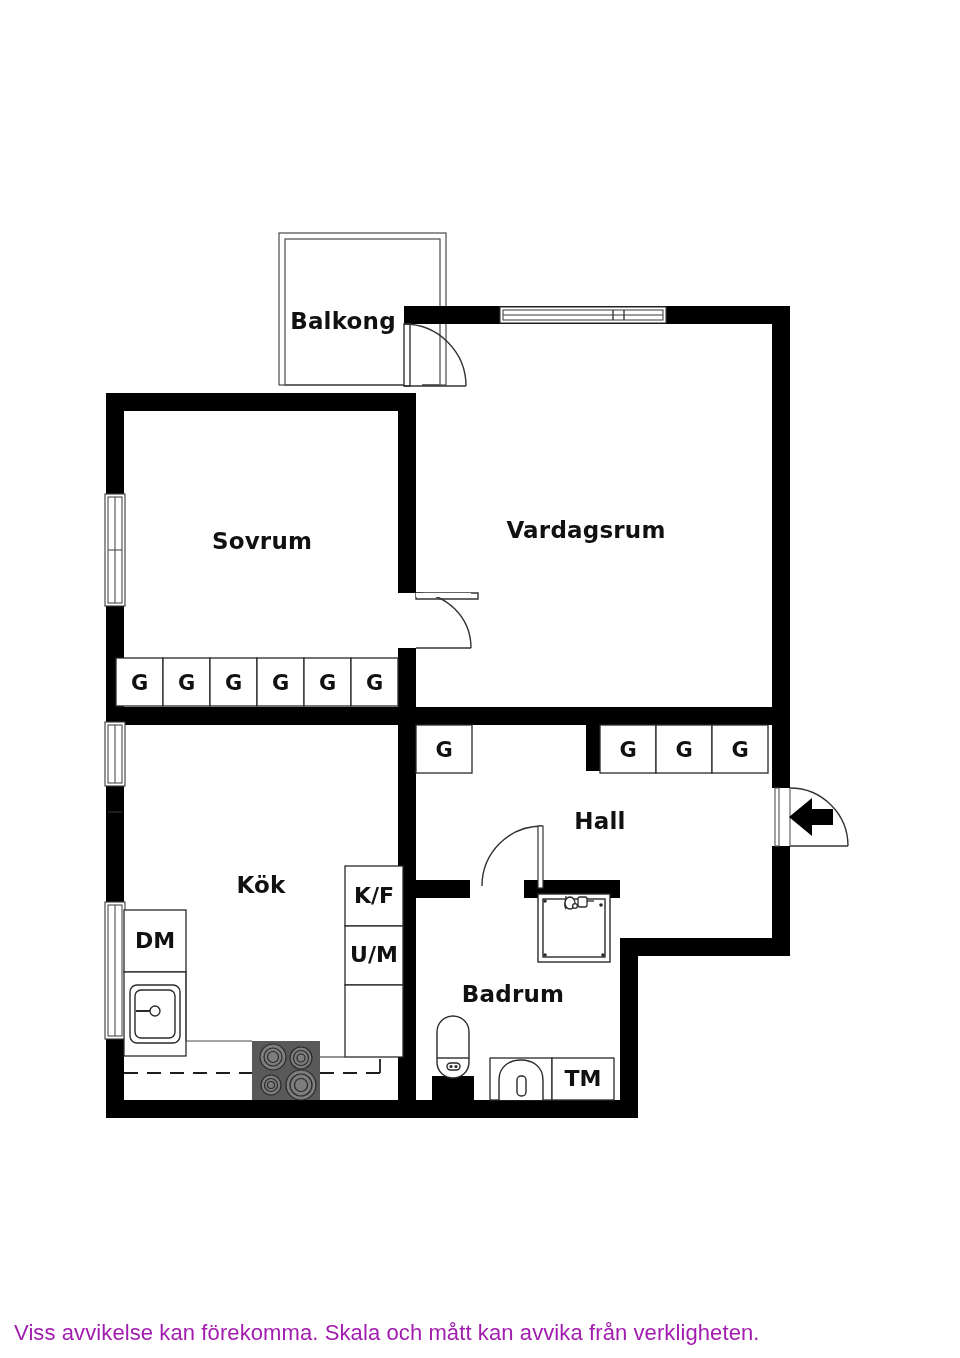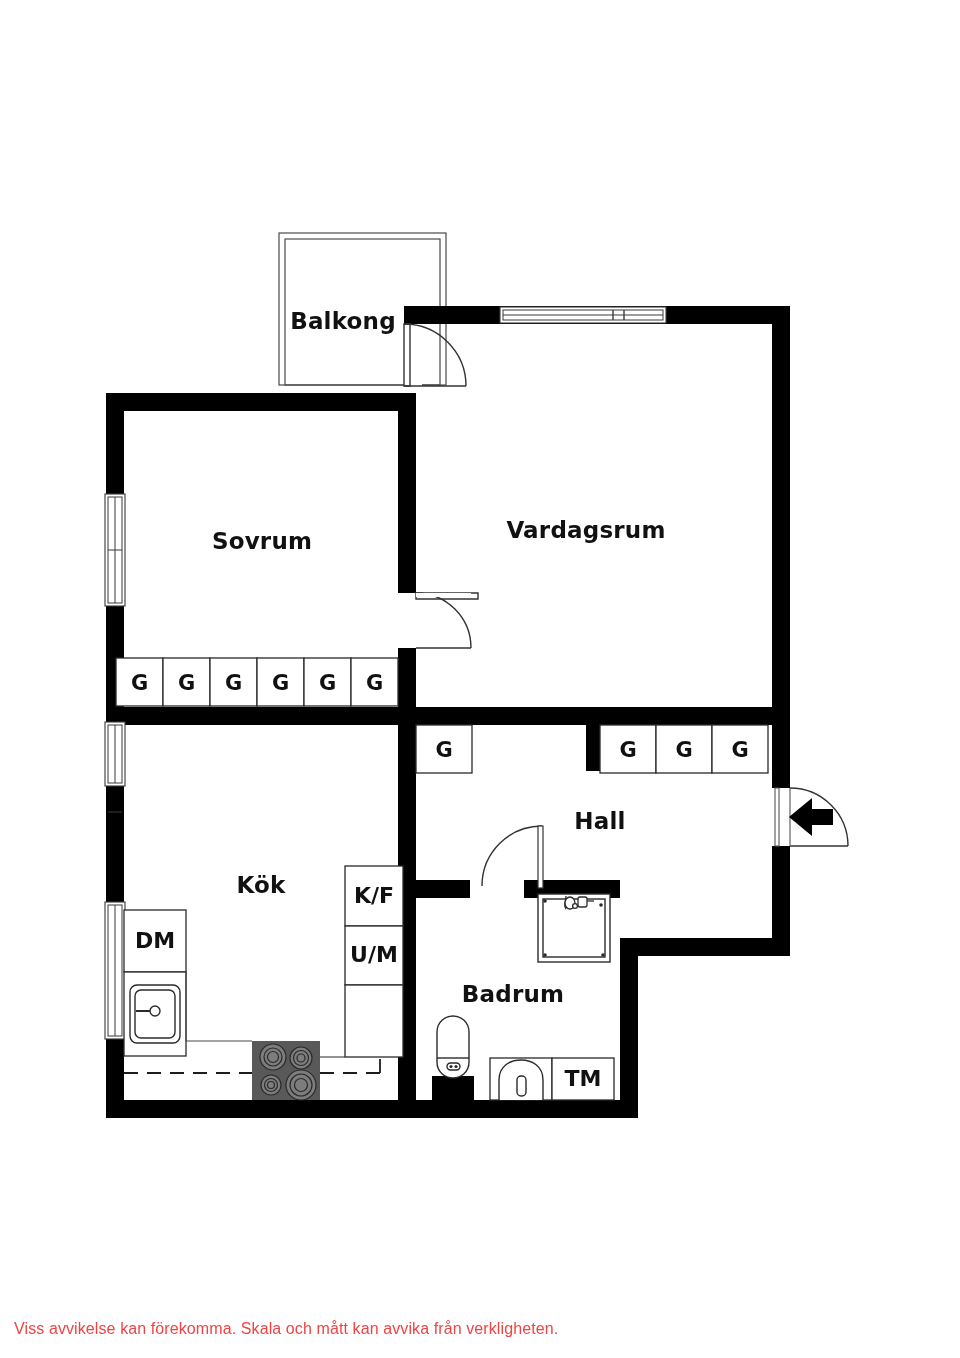--- a/index.html
+++ b/index.html
@@ -49,22 +49,22 @@
     font-size: 22px;
     fill: #111111;
     text-anchor: middle;
     dominant-baseline: middle;
   }
   #disclaimer {
     position: absolute;
     left: 14px;
     top: 1320px;
     font-family: "Liberation Sans", "DejaVu Sans", sans-serif;
-    font-size: 16px;
-    color: #ef4444;
+    font-size: 22px;
+    color: #a21caf;
     white-space: nowrap;
     letter-spacing: 0.1px;
   }
   .wall { fill: #000000; }
   .thin-line { stroke: #4a4a4a; stroke-width: 1.2; fill: none; }
   .fixture-line { stroke: #2b2b2b; stroke-width: 1.4; fill: #ffffff; }
   .door-arc { stroke: #333333; stroke-width: 1.4; fill: none; }
   .door-leaf { stroke: #333333; stroke-width: 1.4; fill: #ffffff; }
   .dashed { stroke: #1d1d1d; stroke-width: 1.8; fill: none; stroke-dasharray: 14 9; }
   .cab-box { fill: #ffffff; stroke: #2a2a2a; stroke-width: 1.3; }

